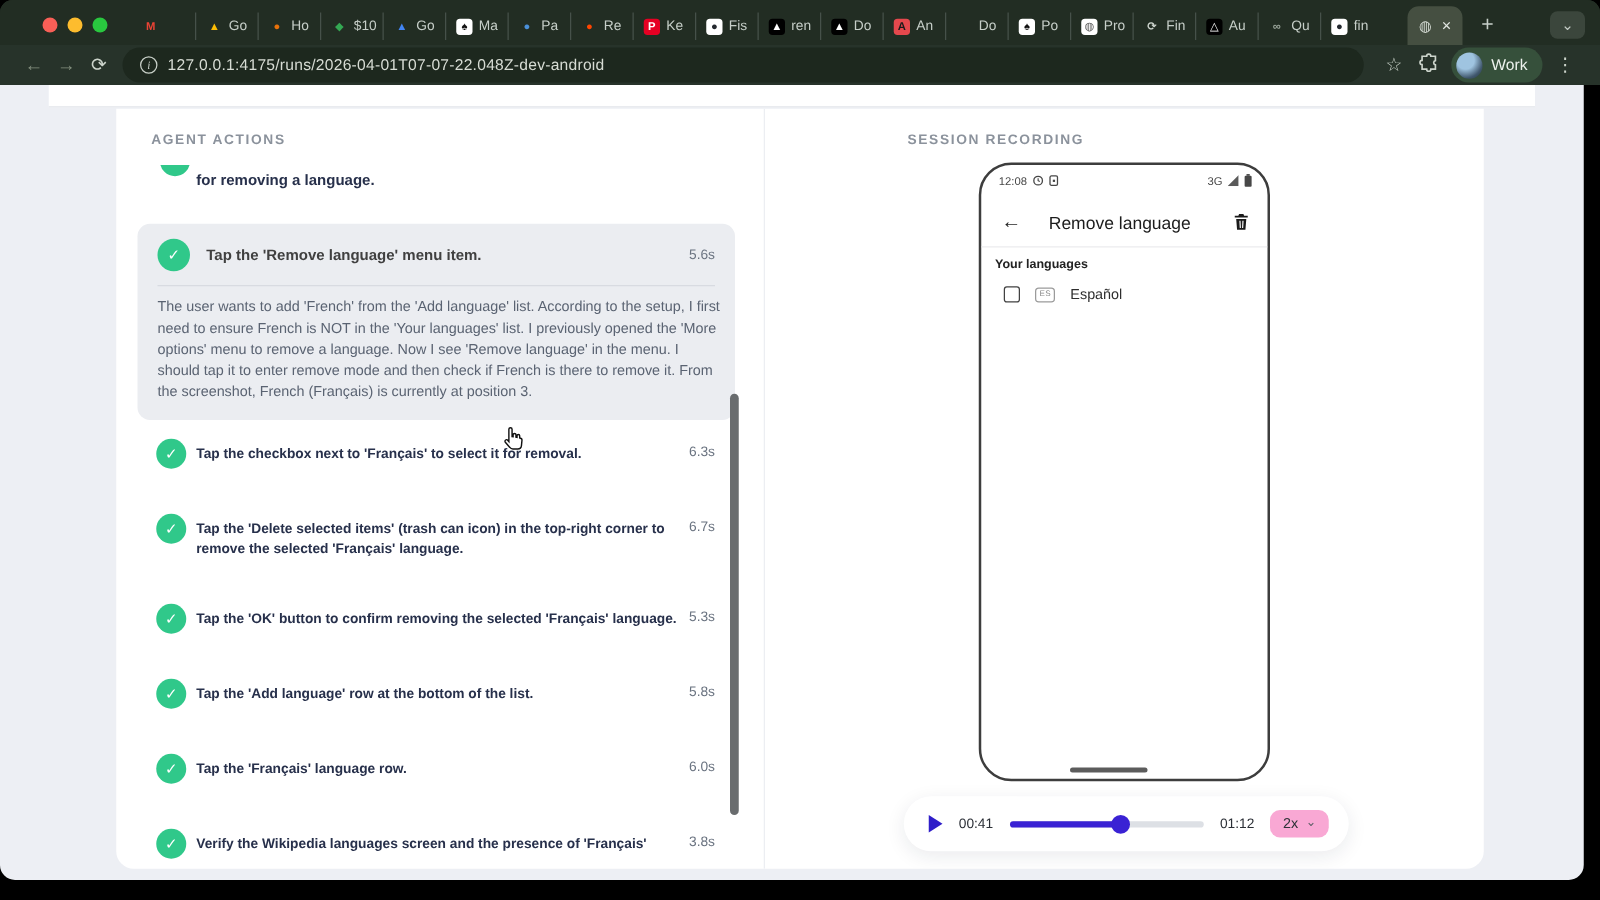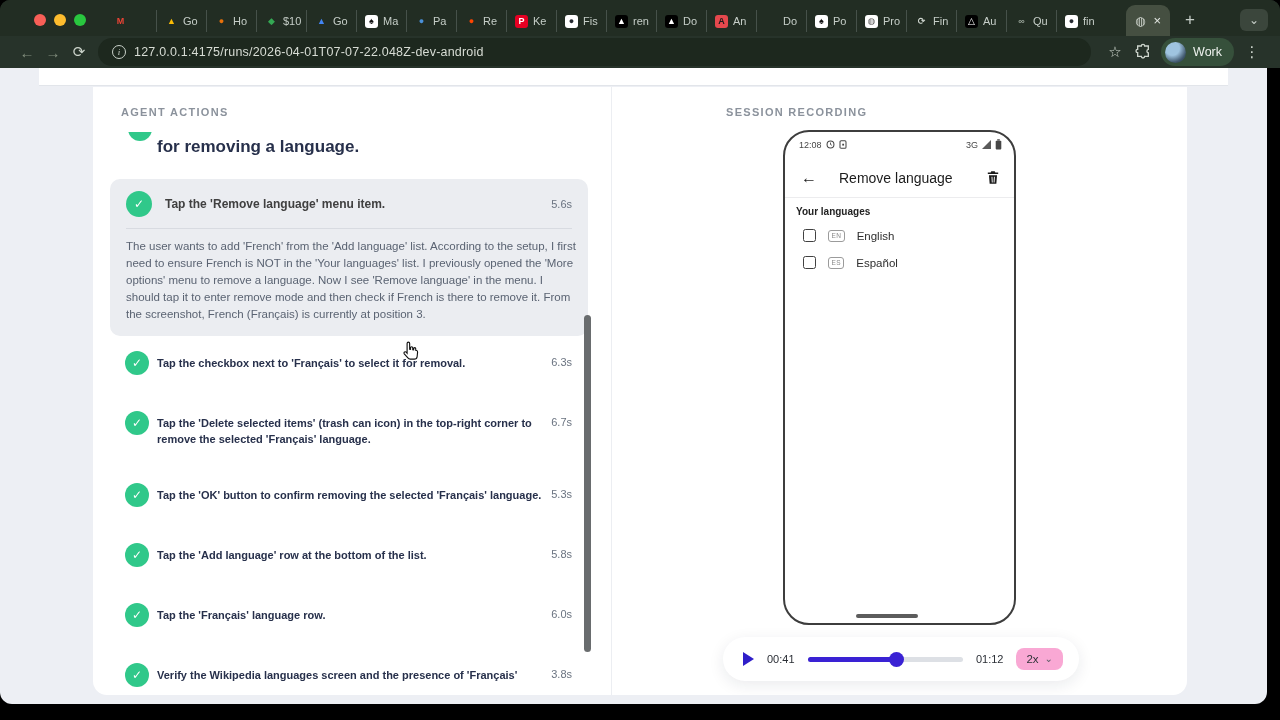--- a/index.html
+++ b/index.html
@@ -60,21 +60,21 @@
     background:#fff; border-radius:0 0 14px 14px; overflow:hidden; }
 
   .panel-label { font-size:11px; font-weight:bold; letter-spacing:1.3px; color:#8b929c; }
 
   
   .left-panel { position:absolute; left:0; top:0; width:519px; height:608px;
     border-right:1px solid #eceef2; }
   .lp-header { position:absolute; left:28px; top:19px; }
   .crescent-clip { position:absolute; left:35px; top:45px; width:24px; height:10px; overflow:hidden; }
   .crescent-clip .circle { margin-top:-15px; }
-  .partial-title { position:absolute; left:64px; top:50px; font-size:17px;
+  .partial-title { position:absolute; left:64px; top:50px; font-size:12px;
     font-weight:bold; color:#27304b; }
 
   .circle { width:24px; height:24px; border-radius:50%; background:#30c88a;
     color:#fff; font-size:12px; font-weight:bold; display:flex; align-items:center;
     justify-content:center; flex:0 0 auto; }
 
   .expanded { position:absolute; left:17px; top:92px; width:478px; height:157px;
     background:#ebedf1; border-radius:10px; padding:12px 16px 0 16px; }
   .exp-head { display:flex; align-items:center; gap:13px; }
   .exp-head .circle { width:26px; height:26px; }
@@ -379,25 +379,20 @@
             <span class="pb-title">Remove language</span>
             <svg width="14" height="15" viewBox="0 0 24 26">
                 <path fill="#1a1a1a" d="M9 2h6l1 2.5h5v2.5H3V4.5h5L9 2zm-4 7h14l-1.2 15H6.2L5 9zm4.4 2.5.5 10h1.6l-.5-10H9.4zm4.2 0-.5 10h1.6l.5-10h-1.6z"></path>
               </svg>
           </div>
 
           <div class="section-label">Your languages</div>
 
           <div class="lang-rows">
 
-              <div class="lang-row">
-                <span class="cb"></span>
-                <span class="lang-badge">EN</span>
-                <span class="lang-name">English</span>
-              </div>
 
               <div class="lang-row">
                 <span class="cb"></span>
                 <span class="lang-badge">ES</span>
                 <span class="lang-name">Español</span>
               </div>
 
 
           </div>
 

